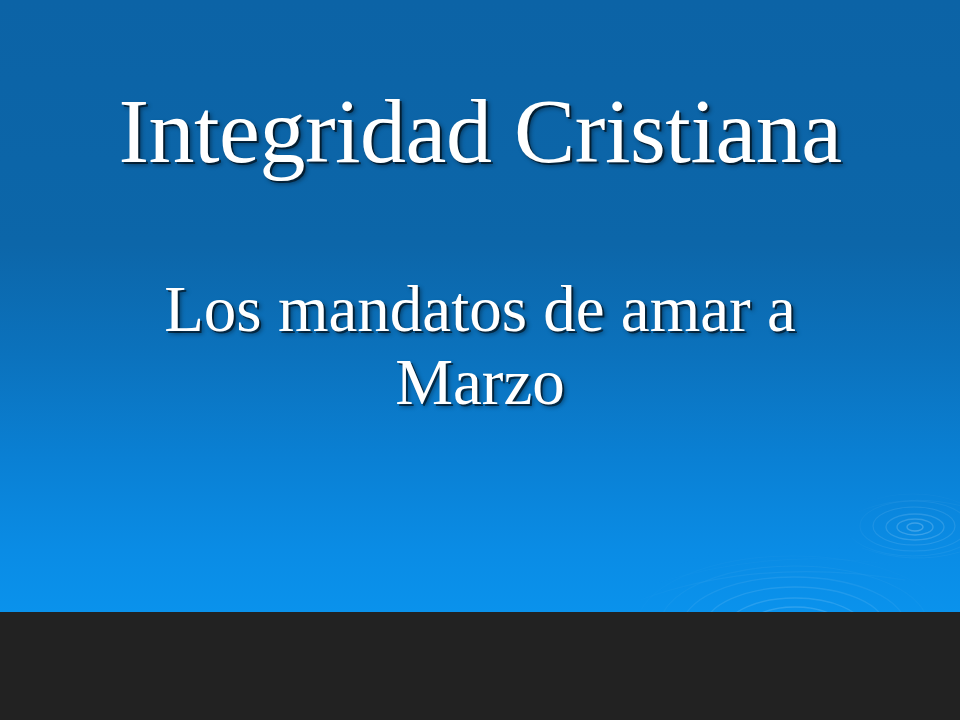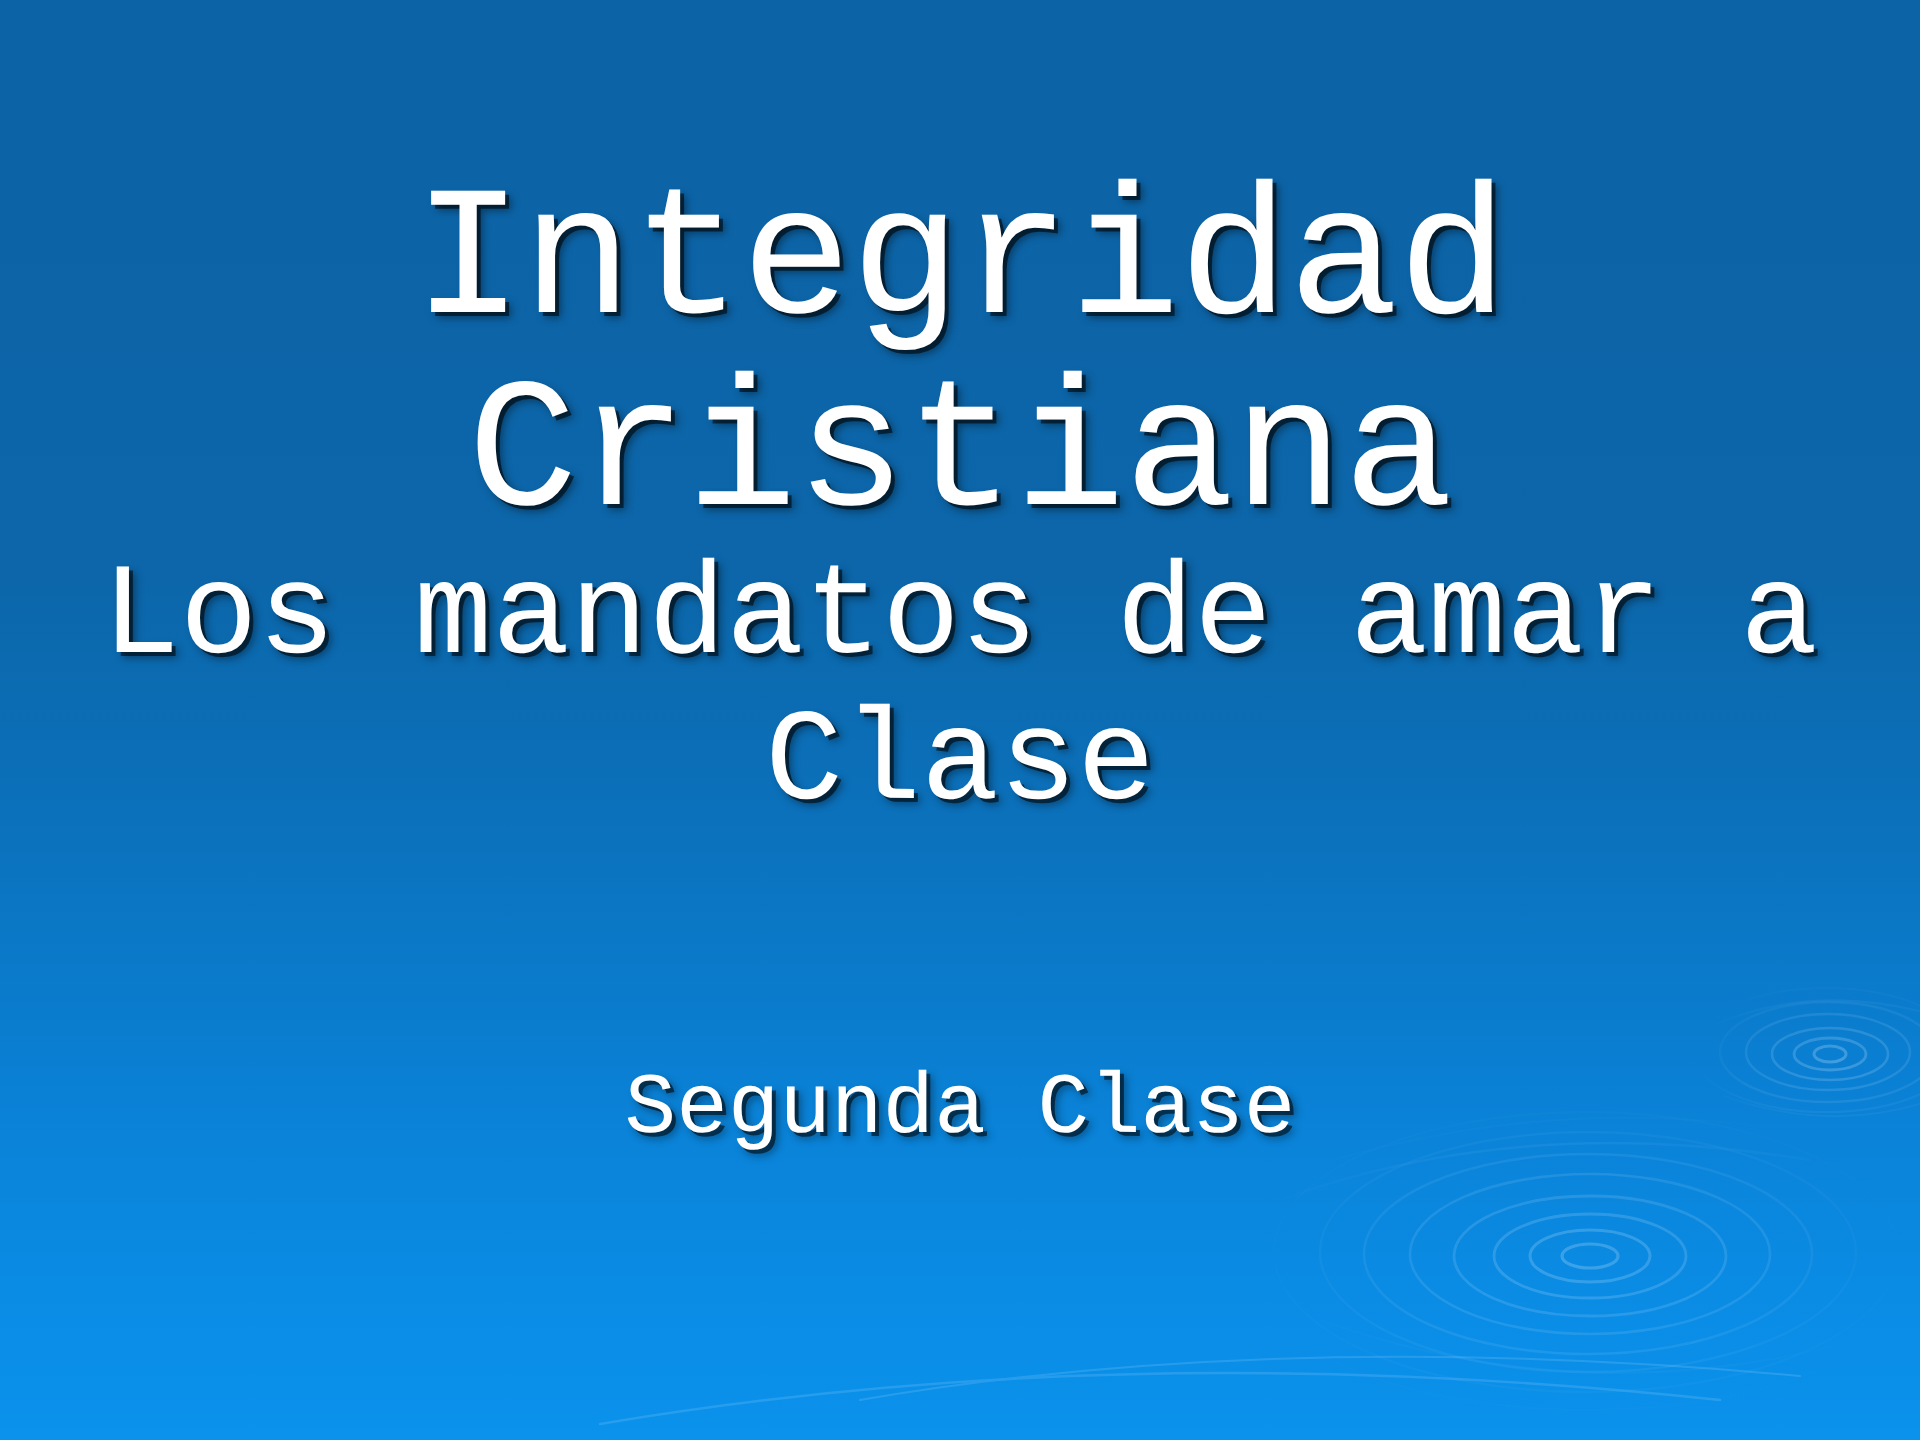--- a/index.html
+++ b/index.html
@@ -4,31 +4,31 @@
 <style>
   html, body {
     margin: 0;
     padding: 0;
     background: #222;
   }
 
   #slide {
     position: relative;
     width: 960px;
-    height: 720px;
+    height: 612px;
     overflow: hidden;
     background: linear-gradient(
         to bottom,
         #0c63a6 0%,
         #0c66a9 40%,
         #0b72bd 58%,
         #0a80d4 75%,
         #0a8ce5 90%,
         #0a92ec 100%);
-    font-family: Liberation Mono, monospace;
+    font-family: Liberation Serif, serif;
     -webkit-font-smoothing: antialiased;
   }
 
   
   #decor {
     position: absolute;
     inset: 0;
     pointer-events: none;
   }
 
@@ -127,18 +127,17 @@
 
     <g fill="none" stroke="#bfe4ff" stroke-linecap="round" opacity="0.16">
       <path d="M 300 712 Q 560 668 860 700" stroke-width="1.2"></path>
       <path d="M 430 700 Q 640 664 900 688" stroke-width="1.0"></path>
     </g>
   </svg>
 
   <div class="txt" id="title-line">Integridad Cristiana</div>
 
   <div class="txt" id="subtitle-line">Los mandatos de amar a
-Clase</div>
+Marzo</div>
 
-  <div class="txt" id="session-line">Segunda Clase</div>
 
 
 </div>
 
 </body></html>

